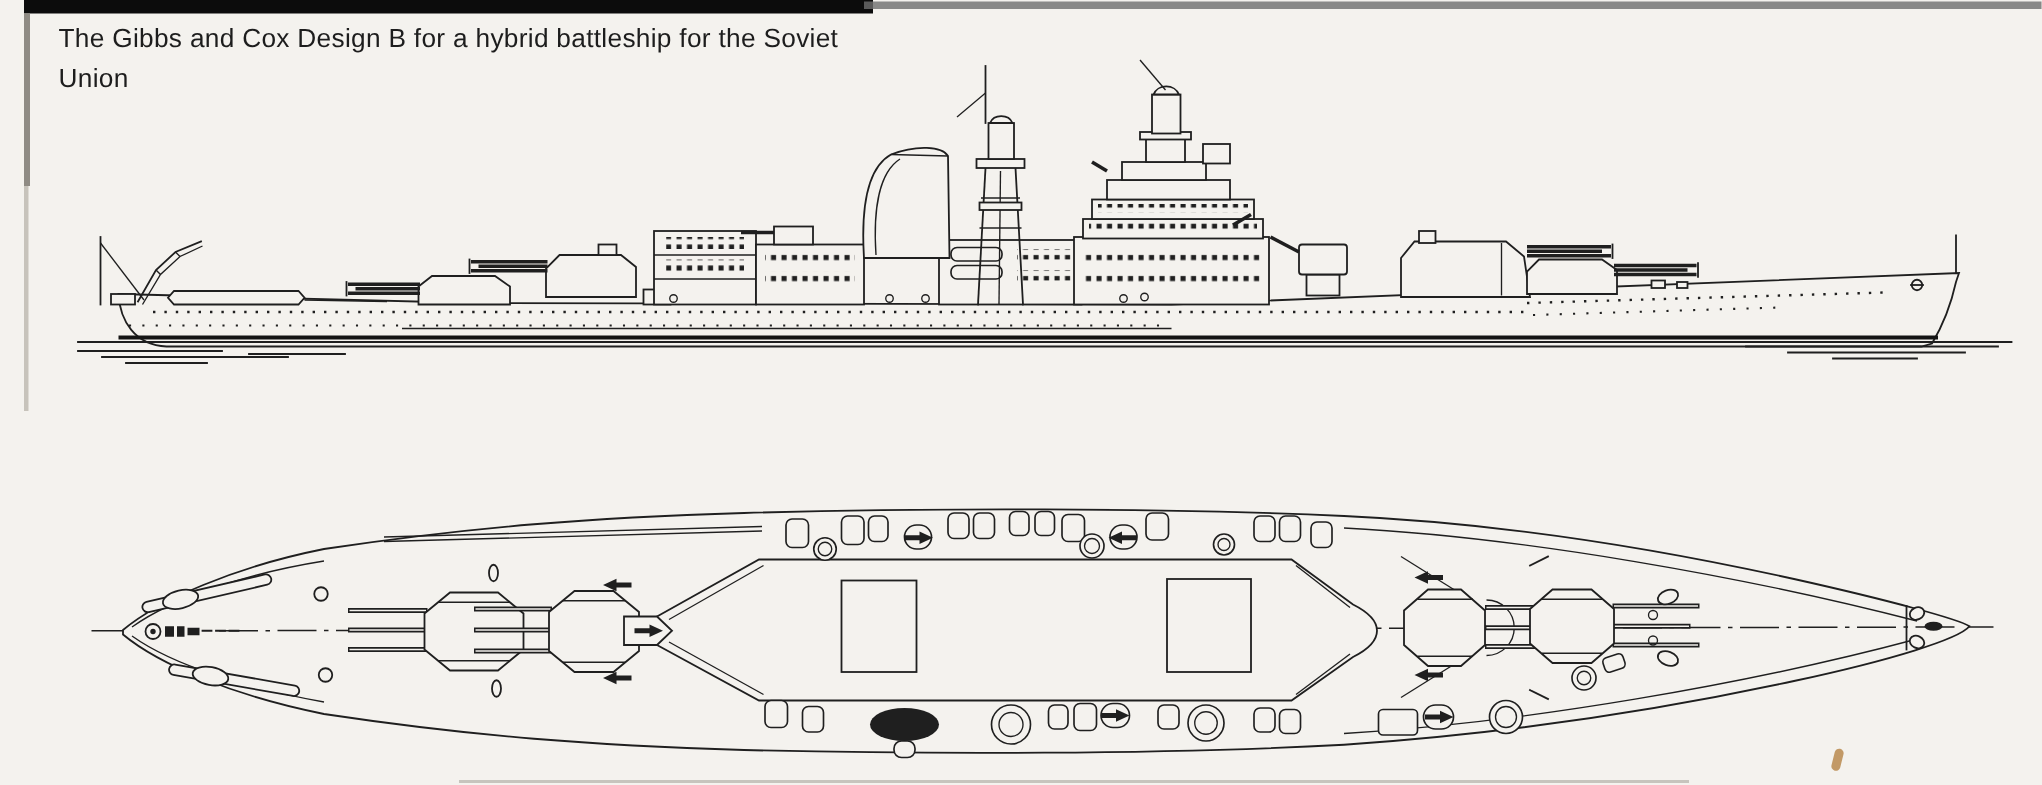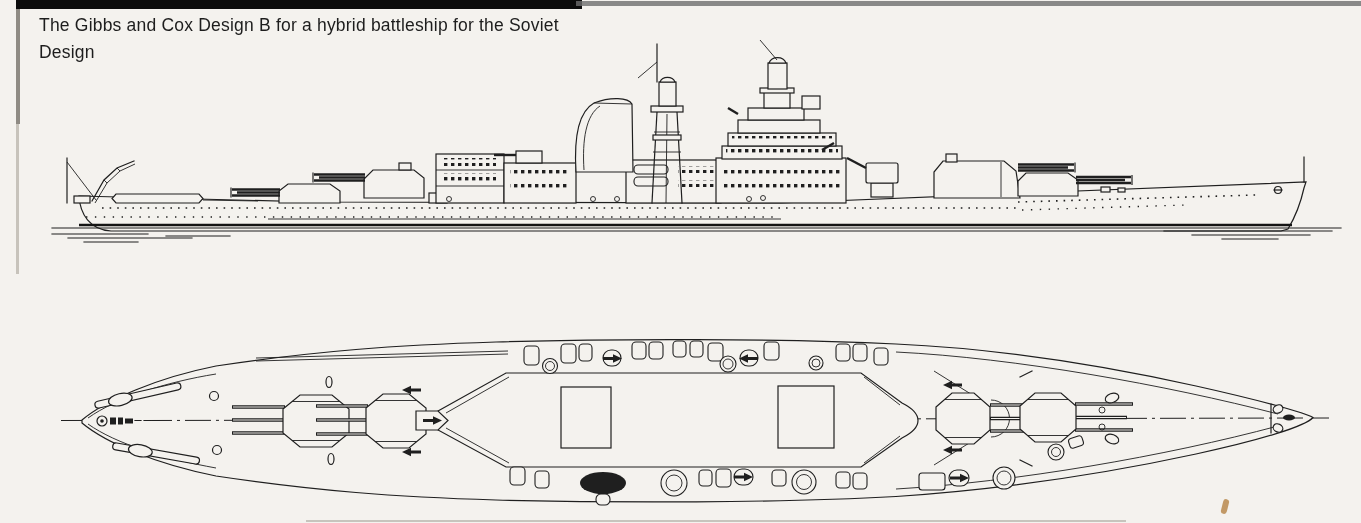--- a/index.html
+++ b/index.html
@@ -394,17 +394,17 @@
         <line class="ln" x1="1255" y1="404" x2="1255" y2="433"></line>
         <ellipse class="fl" cx="1262" cy="409" rx="5" ry="4" transform="rotate(-25 1262 409)"></ellipse>
         <ellipse class="fl" cx="1262" cy="428" rx="5" ry="4" transform="rotate(25 1262 428)"></ellipse>
         <ellipse class="ink" cx="1273" cy="417.5" rx="6" ry="3"></ellipse>
       </g>
     </g>
   </svg>
 
   <div class="caption">
     <span>The Gibbs and Cox Design B for a hybrid battleship for the Soviet</span><br>
-    <span>Design</span>
+    <span>Union</span>
   </div>
 
   <div class="artifact stain"></div>
 </div>
 
 </body></html>

